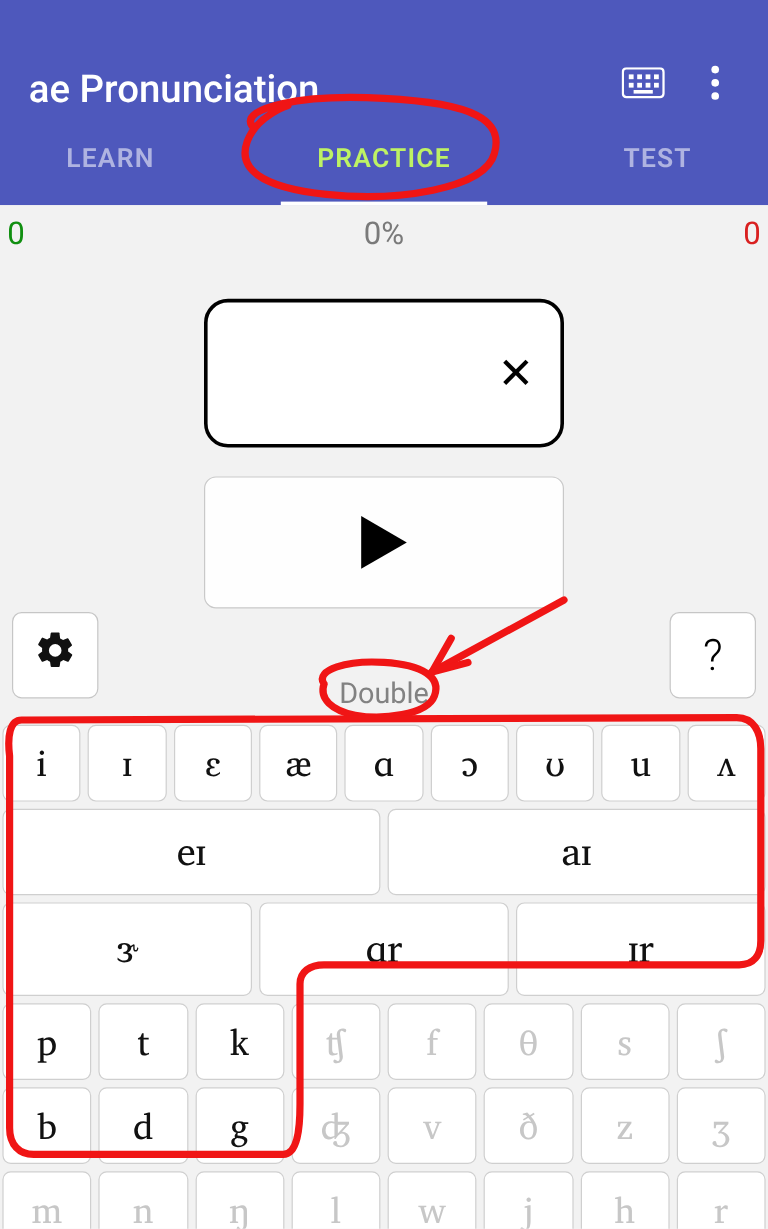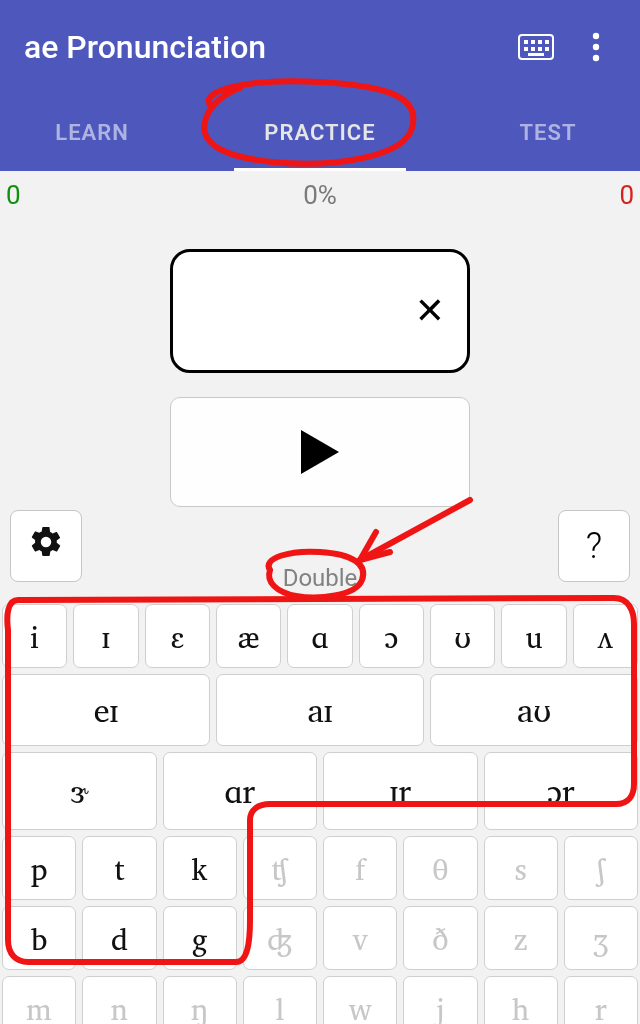--- a/index.html
+++ b/index.html
@@ -1,25 +1,25 @@
 <!DOCTYPE html>
 <html><head>
 <meta charset="utf-8">
 <style>
   * { box-sizing: border-box; margin: 0; padding: 0; }
   html, body { width: 640px; height: 1024px; font-family: Roboto, "Helvetica Neue", Arial, sans-serif; background: #f2f2f2; overflow: hidden; }
 
   
   .appbar { background: #4e58bc; color: #fff; height: 171px; display: flex; flex-direction: column; }
-  .appbar-top { display: flex; align-items: center; height: 93px; padding: 0 20px 0 24px; }
+  .appbar-top { display: flex; align-items: flex-end; height: 93px; padding: 0 20px 0 24px; }
   .appbar-title { font-size: 32px; font-weight: 500; flex: 1; }
   .appbar-icon { width: 48px; height: 48px; display: flex; align-items: center; justify-content: center; margin-left: 12px; cursor: pointer; }
   .tabs { display: flex; height: 78px; gap: 44px; }
   .tab { flex: 1; display: flex; align-items: center; justify-content: center; font-size: 22px; font-weight: 600; letter-spacing: 1px; color: rgba(255,255,255,0.55); cursor: pointer; position: relative; }
-  .tab.active { color: #e5e5e5; }
+  .tab.active { color: #bef264; }
   .tab.active::after { content: ""; position: absolute; left: 6px; right: 6px; bottom: 0; height: 3px; background: #fff; }
 
   
   .score-row { display: flex; align-items: center; height: 48px; padding: 0 6px; background: #f2f2f2; }
   .score-left  { color: #108f10; font-size: 26px; width: 60px; text-align: left; }
   .score-mid   { color: #7a7a7a; font-size: 26px; flex: 1; text-align: center; }
   .score-right { color: #d92020; font-size: 26px; width: 60px; text-align: right; }
 
   
   .answer-wrap { display: flex; justify-content: center; margin-top: 30px; }
@@ -166,27 +166,25 @@
         <div class="key">æ</div>
         <div class="key">ɑ</div>
         <div class="key">ɔ</div>
         <div class="key">ʊ</div>
         <div class="key">u</div>
         <div class="key">ʌ</div>
       </div>
   <div class="krow row2" id="krow2">
         <div class="key">eɪ</div>
         <div class="key">aɪ</div>
-        <div class="key">aʊ</div>
       </div>
   <div class="krow row3" id="krow3">
         <div class="key">ɝ</div>
         <div class="key">ɑr</div>
         <div class="key">ɪr</div>
-        <div class="key">ɔr</div>
       </div>
   <div class="krow cons" id="krow4">
         <div class="key">p</div>
         <div class="key">t</div>
         <div class="key">k</div>
         <div class="key dim">ʧ</div>
         <div class="key dim">f</div>
         <div class="key dim">θ</div>
         <div class="key dim">s</div>
         <div class="key dim">ʃ</div>

